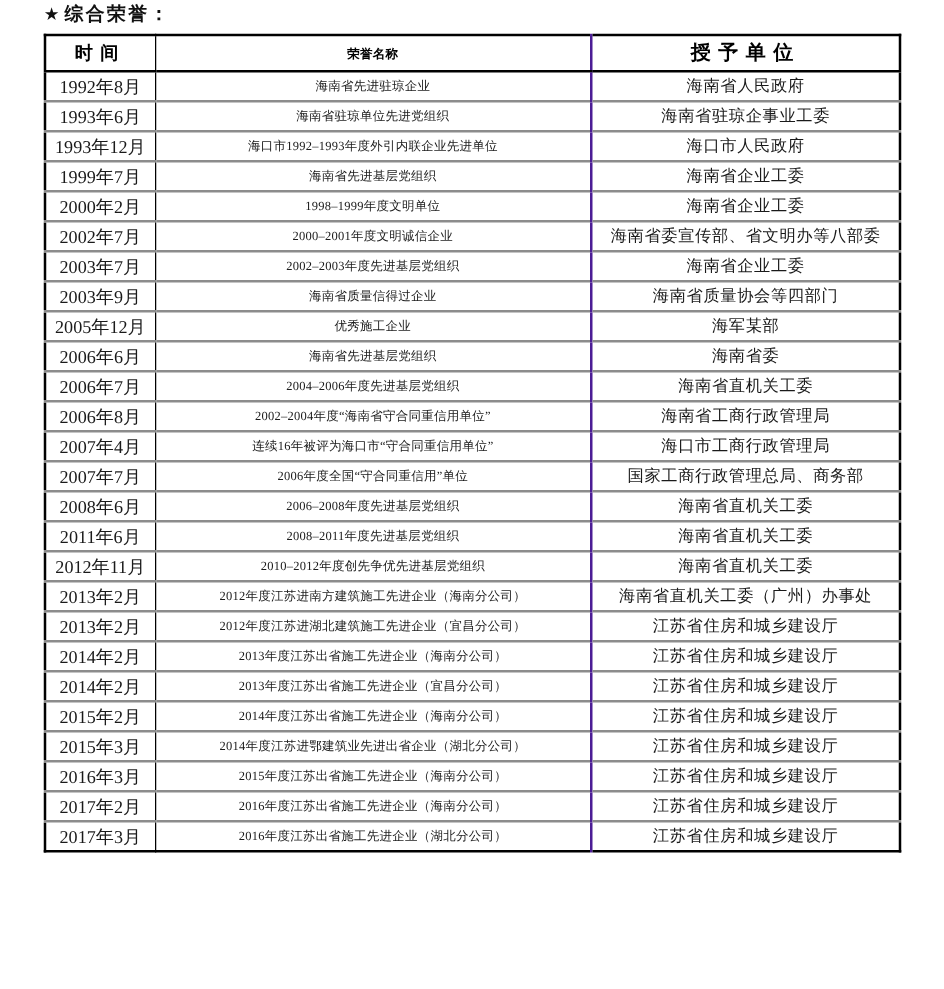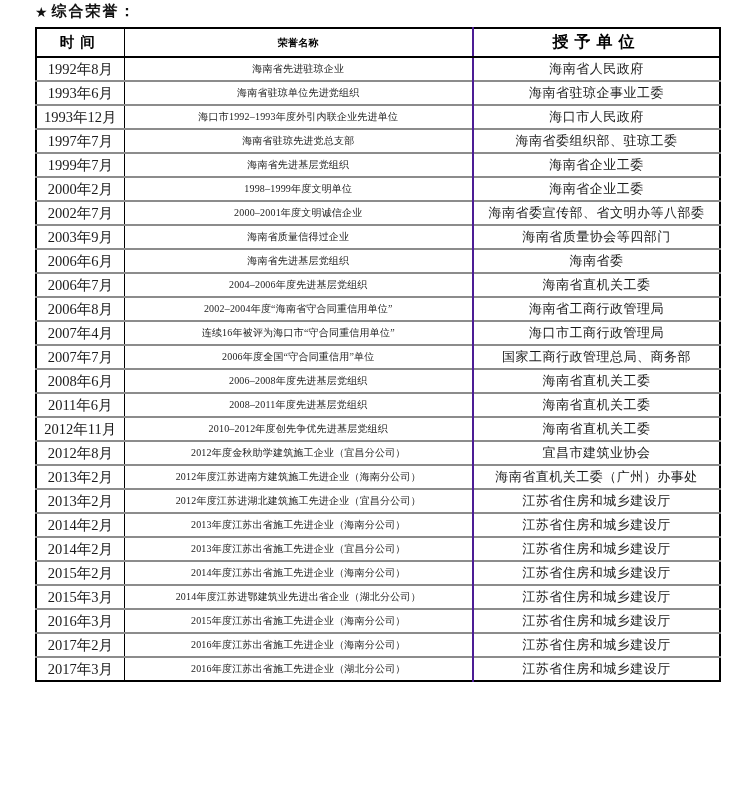--- a/index.html
+++ b/index.html
@@ -97,45 +97,50 @@
       <td class="time-cell">1993年6月</td>
       <td class="honor-cell">海南省驻琼单位先进党组织</td>
       <td class="unit-cell">海南省驻琼企事业工委</td>
     </tr>
         <tr>
       <td class="time-cell">1993年12月</td>
       <td class="honor-cell">海口市1992–1993年度外引内联企业先进单位</td>
       <td class="unit-cell">海口市人民政府</td>
     </tr>
         <tr>
-      <td class="time-cell">1997年7月</td>
-      <td class="honor-cell">海南省驻琼先进党总支部</td>
-      <td class="unit-cell">海南省委组织部、驻琼工委</td>
-    </tr>
-        <tr>
       <td class="time-cell">1999年7月</td>
       <td class="honor-cell">海南省先进基层党组织</td>
       <td class="unit-cell">海南省企业工委</td>
     </tr>
         <tr>
       <td class="time-cell">2000年2月</td>
       <td class="honor-cell">1998–1999年度文明单位</td>
       <td class="unit-cell">海南省企业工委</td>
     </tr>
         <tr>
       <td class="time-cell">2002年7月</td>
       <td class="honor-cell">2000–2001年度文明诚信企业</td>
       <td class="unit-cell">海南省委宣传部、省文明办等八部委</td>
     </tr>
         <tr>
+      <td class="time-cell">2003年7月</td>
+      <td class="honor-cell">2002–2003年度先进基层党组织</td>
+      <td class="unit-cell">海南省企业工委</td>
+    </tr>
+        <tr>
       <td class="time-cell">2003年9月</td>
       <td class="honor-cell">海南省质量信得过企业</td>
       <td class="unit-cell">海南省质量协会等四部门</td>
     </tr>
         <tr>
+      <td class="time-cell">2005年12月</td>
+      <td class="honor-cell">优秀施工企业</td>
+      <td class="unit-cell">海军某部</td>
+    </tr>
+        <tr>
       <td class="time-cell">2006年6月</td>
       <td class="honor-cell">海南省先进基层党组织</td>
       <td class="unit-cell">海南省委</td>
     </tr>
         <tr>
       <td class="time-cell">2006年7月</td>
       <td class="honor-cell">2004–2006年度先进基层党组织</td>
       <td class="unit-cell">海南省直机关工委</td>
     </tr>
         <tr>
@@ -162,25 +167,20 @@
       <td class="time-cell">2011年6月</td>
       <td class="honor-cell">2008–2011年度先进基层党组织</td>
       <td class="unit-cell">海南省直机关工委</td>
     </tr>
         <tr>
       <td class="time-cell">2012年11月</td>
       <td class="honor-cell">2010–2012年度创先争优先进基层党组织</td>
       <td class="unit-cell">海南省直机关工委</td>
     </tr>
         <tr>
-      <td class="time-cell">2012年8月</td>
-      <td class="honor-cell">2012年度金秋助学建筑施工企业（宜昌分公司）</td>
-      <td class="unit-cell">宜昌市建筑业协会</td>
-    </tr>
-        <tr>
       <td class="time-cell">2013年2月</td>
       <td class="honor-cell">2012年度江苏进南方建筑施工先进企业（海南分公司）</td>
       <td class="unit-cell">海南省直机关工委（广州）办事处</td>
     </tr>
         <tr>
       <td class="time-cell">2013年2月</td>
       <td class="honor-cell">2012年度江苏进湖北建筑施工先进企业（宜昌分公司）</td>
       <td class="unit-cell">江苏省住房和城乡建设厅</td>
     </tr>
         <tr>

